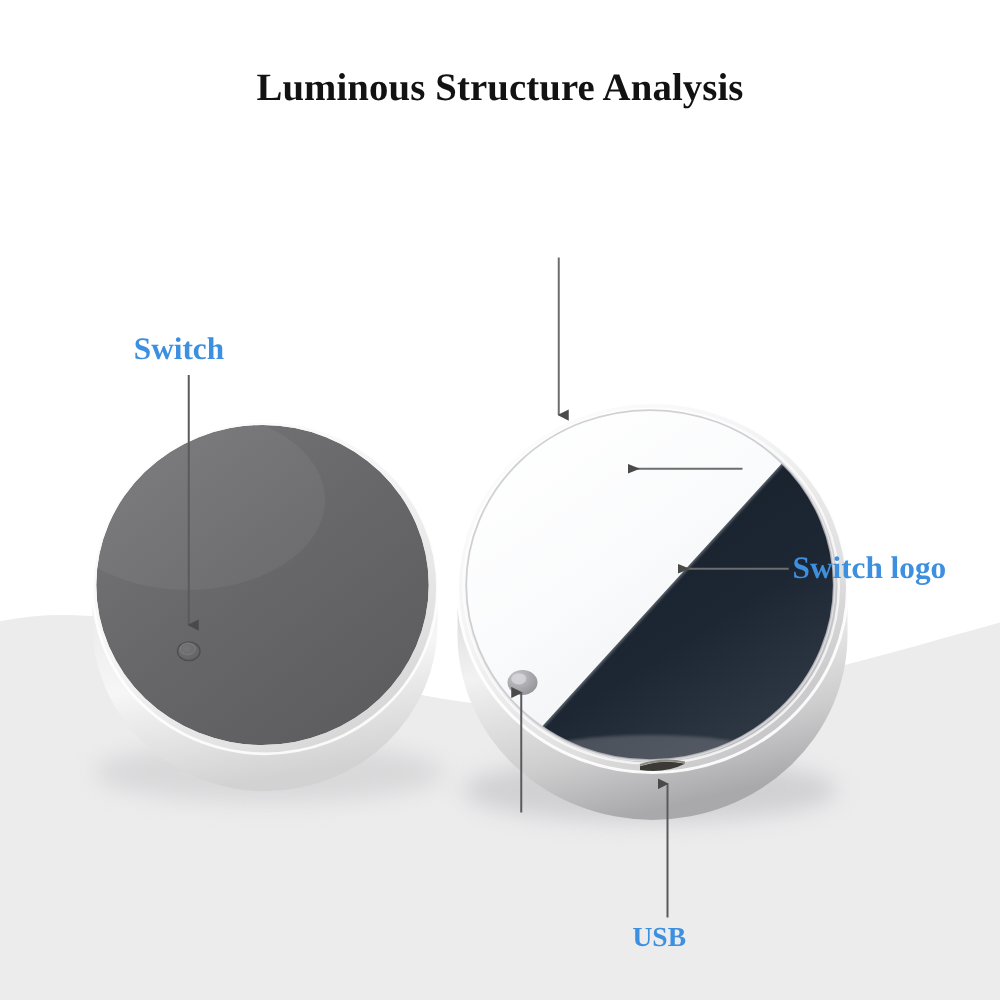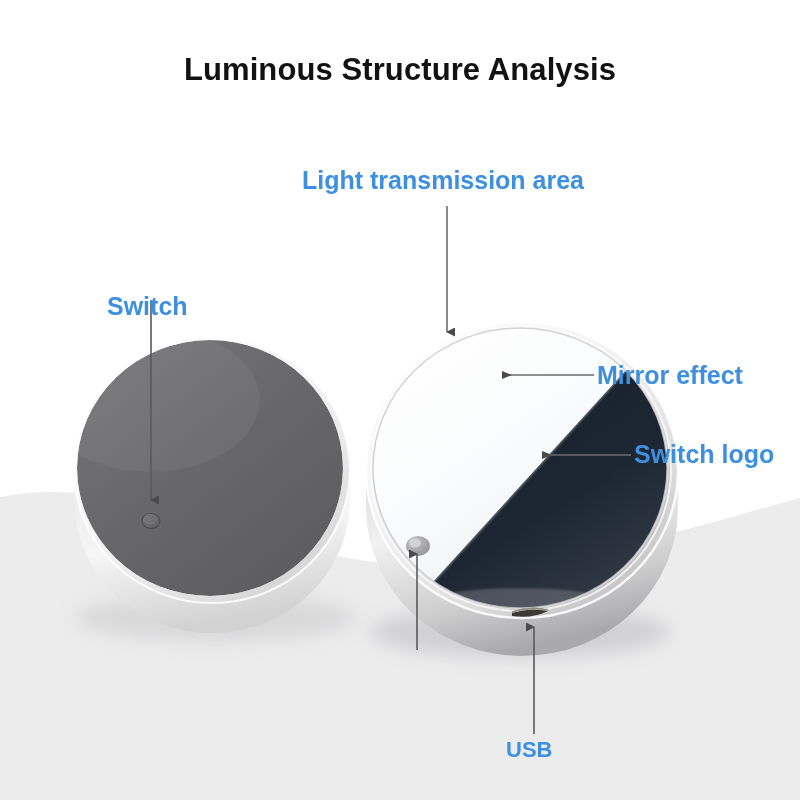--- a/index.html
+++ b/index.html
@@ -12,20 +12,21 @@
     font-family: "Liberation Sans", sans-serif;
     background: #ffffff;
     overflow: hidden;
   }
 
   #stage {
     position: relative;
     width: 703px;
     height: 800px;
     background: #ffffff;
+    font-family: Liberation Serif, serif;
   }
 
   
   .bg-layer {
     position: absolute;
     inset: 0;
     z-index: 0;
   }
 
   
@@ -60,21 +61,21 @@
   
   .label {
     position: absolute;
     color: #3d8fe0;
     font-weight: bold;
     white-space: nowrap;
     z-index: 25;
     line-height: 1.18;
   }
   .label-lta   { left: 302px; top: 166px; font-size: 25px; }
-  .label-sw    { left: 107px; top: 265px; font-size: 25px; margin-top: 27px; }
+  .label-sw    { left: 107px; top: 265px; font-size: 25px; }
   .label-mir   { left: 597px; top: 361px; font-size: 25px; }
   .label-logo  { left: 634px; top: 440px; font-size: 25px; }
   .label-pe    { left: 340px; top: 655px; font-size: 25px; width: 180px;
                  white-space: normal; text-align: center; }
   .label-usb   { left: 506px; top: 737px; font-size: 22px; }
 </style>
 </head>
 <body>
 
 <div id="stage">
@@ -237,24 +238,22 @@
 
     <line x1="594" y1="375" x2="503" y2="375" stroke="#6d6d6d" stroke-width="1.6" marker-end="url(#arrowLeft)"></line>
 
     <line x1="631" y1="455" x2="543" y2="455" stroke="#6d6d6d" stroke-width="1.6" marker-end="url(#arrowLeft)"></line>
 
     <line x1="417" y1="650" x2="417" y2="554" stroke="#5a5a5a" stroke-width="1.6" marker-end="url(#arrowUp)"></line>
 
     <line x1="534" y1="734" x2="534" y2="627" stroke="#5a5a5a" stroke-width="1.6" marker-end="url(#arrowUp)"></line>
   </svg>
 
-  <div class="label label-lta">Light transmission area</div>
 
   <div class="label label-sw">Switch</div>
 
-  <div class="label label-mir">Mirror effect</div>
 
   <div class="label label-logo">Switch logo</div>
 
 
   <div class="label label-usb">USB</div>
 
 </div>
 
 </body></html>

